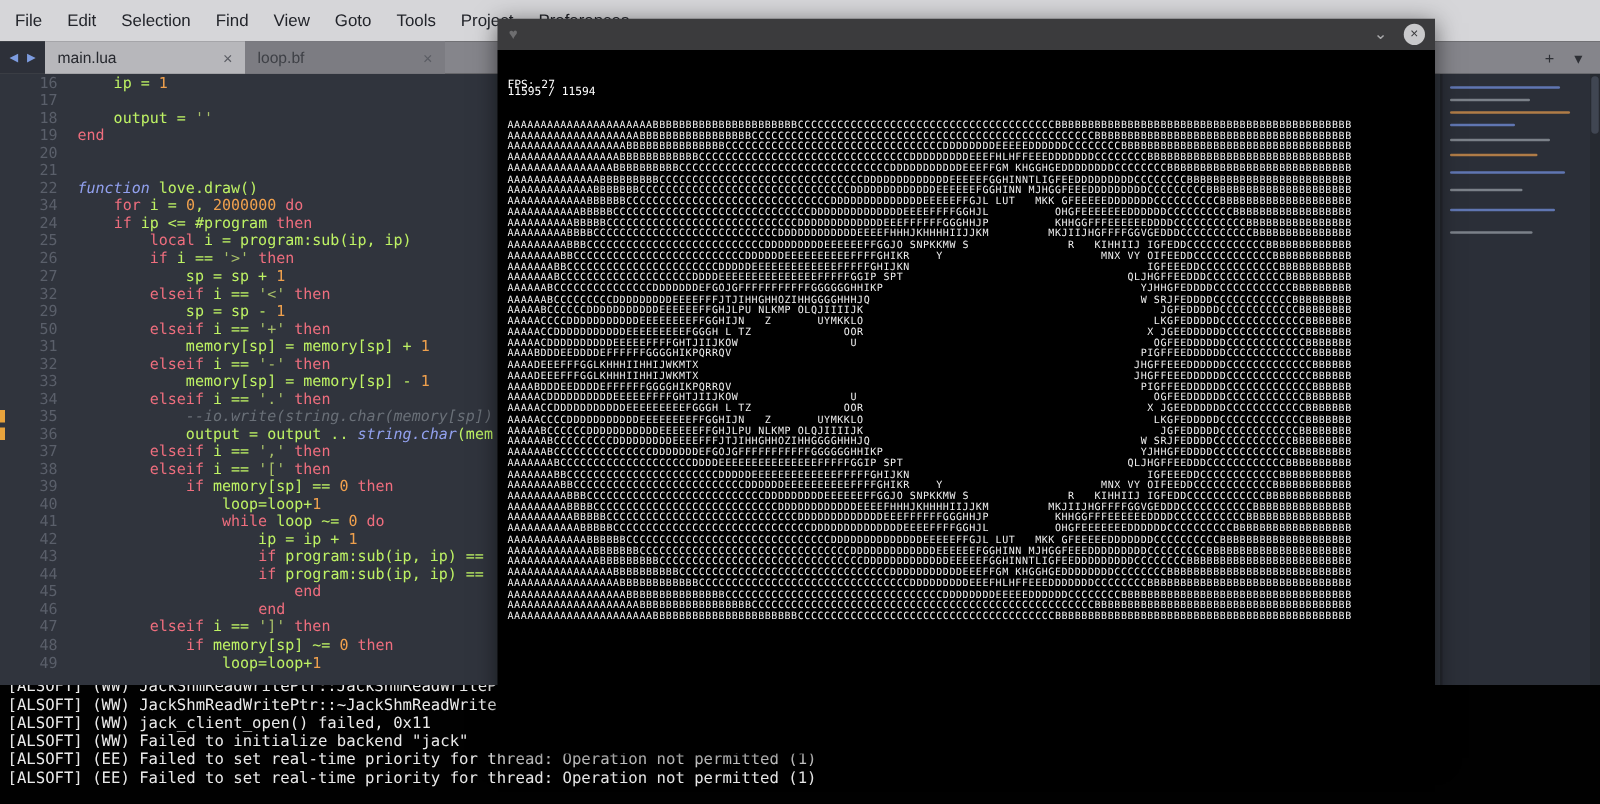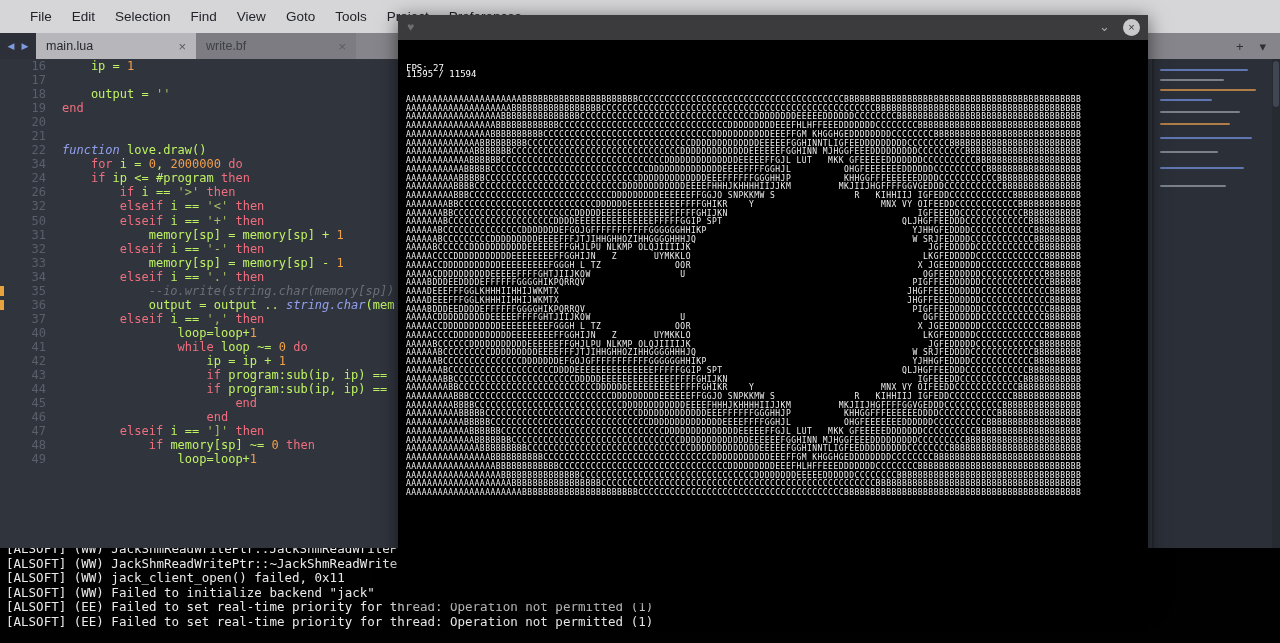--- a/index.html
+++ b/index.html
@@ -3,21 +3,21 @@
 <meta charset="utf-8">
 <style>
   html,body{margin:0;padding:0;}
   body{
     width:1280px;height:643px;position:relative;overflow:hidden;
     background:#010101;font-family:"Liberation Sans",sans-serif;
     -webkit-font-smoothing:antialiased;
   }
   
   .menubar{position:absolute;left:0;top:0;width:1280px;height:33px;background:#d6d6d9;
-    display:flex;align-items:center;padding-left:20px;box-sizing:border-box;z-index:5;}
+    display:flex;align-items:center;padding-left:2px;box-sizing:border-box;z-index:5;}
   .menu-item{padding:0 10px;font-size:13.5px;color:#22242a;line-height:33px;cursor:default;}
   
   .tabstrip{position:absolute;left:0;top:33px;width:1280px;height:26px;background:#85858b;
     display:flex;align-items:stretch;z-index:5;}
   .navbtns{width:36px;background:#2d3039;display:flex;align-items:center;justify-content:center;
     gap:7px;color:#7d9ce0;font-size:9px;flex:none;}
   .tab{display:flex;align-items:center;justify-content:space-between;padding:0 10px;width:160px;
     box-sizing:border-box;font-size:12.5px;flex:none;}
   .tab.active{background:#b7b7bb;color:#26282e;}
   .tab.inactive{background:#7c7c82;color:#3e4046;}
@@ -86,50 +86,55 @@
 <div class="tabstrip">
   <div class="navbtns">
     <span>◀</span>
     <span>▶</span>
   </div>
   <div class="tab active">
     <span>main.lua</span>
     <span class="x">×</span>
   </div>
   <div class="tab inactive">
-    <span>write.bf</span>
+    <span>loop.bf</span>
     <span class="x">×</span>
   </div>
   <div class="strip-actions">
     <span>+</span>
     <span>▾</span>
   </div>
 </div>
 
 <div class="editor">
   <div class="code" id="code-area">
       <div class="cl"><span class="ln">16</span><span><span class="tk-t">    ip = </span><span class="tk-n">1</span></span></div>
       <div class="cl"><span class="ln">17</span><span></span></div>
       <div class="cl"><span class="ln">18</span><span><span class="tk-t">    output = </span><span class="tk-s">''</span></span></div>
       <div class="cl"><span class="ln">19</span><span><span class="tk-k">end</span></span></div>
       <div class="cl"><span class="ln">20</span><span></span></div>
       <div class="cl"><span class="ln">21</span><span></span></div>
       <div class="cl"><span class="ln">22</span><span><span class="tk-f">function</span><span class="tk-t"> love.draw()</span></span></div>
       <div class="cl"><span class="ln">34</span><span><span class="tk-t">    </span><span class="tk-k">for</span><span class="tk-t"> i = </span><span class="tk-n">0</span><span class="tk-t">, </span><span class="tk-n">2000000</span><span class="tk-t"> </span><span class="tk-k">do</span></span></div>
       <div class="cl"><span class="ln">24</span><span><span class="tk-t">    </span><span class="tk-k">if</span><span class="tk-t"> ip &lt;= #program </span><span class="tk-k">then</span></span></div>
+      <div class="cl"><span class="ln">25</span><span><span class="tk-t">        </span><span class="tk-k">local</span><span class="tk-t"> i = program:sub(ip, ip)</span></span></div>
       <div class="cl"><span class="ln">26</span><span><span class="tk-t">        </span><span class="tk-k">if</span><span class="tk-t"> i == </span><span class="tk-s">'&gt;'</span><span class="tk-t"> </span><span class="tk-k">then</span></span></div>
+      <div class="cl"><span class="ln">27</span><span><span class="tk-t">            sp = sp + </span><span class="tk-n">1</span></span></div>
       <div class="cl"><span class="ln">32</span><span><span class="tk-t">        </span><span class="tk-k">elseif</span><span class="tk-t"> i == </span><span class="tk-s">'&lt;'</span><span class="tk-t"> </span><span class="tk-k">then</span></span></div>
+      <div class="cl"><span class="ln">29</span><span><span class="tk-t">            sp = sp - </span><span class="tk-n">1</span></span></div>
       <div class="cl"><span class="ln">50</span><span><span class="tk-t">        </span><span class="tk-k">elseif</span><span class="tk-t"> i == </span><span class="tk-s">'+'</span><span class="tk-t"> </span><span class="tk-k">then</span></span></div>
       <div class="cl"><span class="ln">31</span><span><span class="tk-t">            memory[sp] = memory[sp] + </span><span class="tk-n">1</span></span></div>
       <div class="cl"><span class="ln">32</span><span><span class="tk-t">        </span><span class="tk-k">elseif</span><span class="tk-t"> i == </span><span class="tk-s">'-'</span><span class="tk-t"> </span><span class="tk-k">then</span></span></div>
       <div class="cl"><span class="ln">33</span><span><span class="tk-t">            memory[sp] = memory[sp] - </span><span class="tk-n">1</span></span></div>
       <div class="cl"><span class="ln">34</span><span><span class="tk-t">        </span><span class="tk-k">elseif</span><span class="tk-t"> i == </span><span class="tk-s">'.'</span><span class="tk-t"> </span><span class="tk-k">then</span></span></div>
       <div class="cl mark"><span class="ln">35</span><span><span class="tk-c">            --io.write(string.char(memory[sp])</span></span></div>
       <div class="cl mark"><span class="ln">36</span><span><span class="tk-t">            output = output .. </span><span class="tk-f">string.char</span><span class="tk-t">(mem</span></span></div>
       <div class="cl"><span class="ln">37</span><span><span class="tk-t">        </span><span class="tk-k">elseif</span><span class="tk-t"> i == </span><span class="tk-s">','</span><span class="tk-t"> </span><span class="tk-k">then</span></span></div>
+      <div class="cl"><span class="ln">38</span><span><span class="tk-t">        </span><span class="tk-k">elseif</span><span class="tk-t"> i == </span><span class="tk-s">'['</span><span class="tk-t"> </span><span class="tk-k">then</span></span></div>
+      <div class="cl"><span class="ln">39</span><span><span class="tk-t">            </span><span class="tk-k">if</span><span class="tk-t"> memory[sp] == </span><span class="tk-n">0</span><span class="tk-t"> </span><span class="tk-k">then</span></span></div>
       <div class="cl"><span class="ln">40</span><span><span class="tk-t">                loop=loop+</span><span class="tk-n">1</span></span></div>
       <div class="cl"><span class="ln">41</span><span><span class="tk-t">                </span><span class="tk-k">while</span><span class="tk-t"> loop ~= </span><span class="tk-n">0</span><span class="tk-t"> </span><span class="tk-k">do</span></span></div>
       <div class="cl"><span class="ln">42</span><span><span class="tk-t">                    ip = ip + </span><span class="tk-n">1</span></span></div>
       <div class="cl"><span class="ln">43</span><span><span class="tk-t">                    </span><span class="tk-k">if</span><span class="tk-t"> program:sub(ip, ip) ==</span></span></div>
       <div class="cl"><span class="ln">44</span><span><span class="tk-t">                    </span><span class="tk-k">if</span><span class="tk-t"> program:sub(ip, ip) ==</span></span></div>
       <div class="cl"><span class="ln">45</span><span><span class="tk-t">                        </span><span class="tk-k">end</span></span></div>
       <div class="cl"><span class="ln">46</span><span><span class="tk-t">                    </span><span class="tk-k">end</span></span></div>
       <div class="cl"><span class="ln">47</span><span><span class="tk-t">        </span><span class="tk-k">elseif</span><span class="tk-t"> i == </span><span class="tk-s">']'</span><span class="tk-t"> </span><span class="tk-k">then</span></span></div>
       <div class="cl"><span class="ln">48</span><span><span class="tk-t">            </span><span class="tk-k">if</span><span class="tk-t"> memory[sp] ~= </span><span class="tk-n">0</span><span class="tk-t"> </span><span class="tk-k">then</span></span></div>
       <div class="cl"><span class="ln">49</span><span><span class="tk-t">                loop=loop+</span><span class="tk-n">1</span></span></div>

